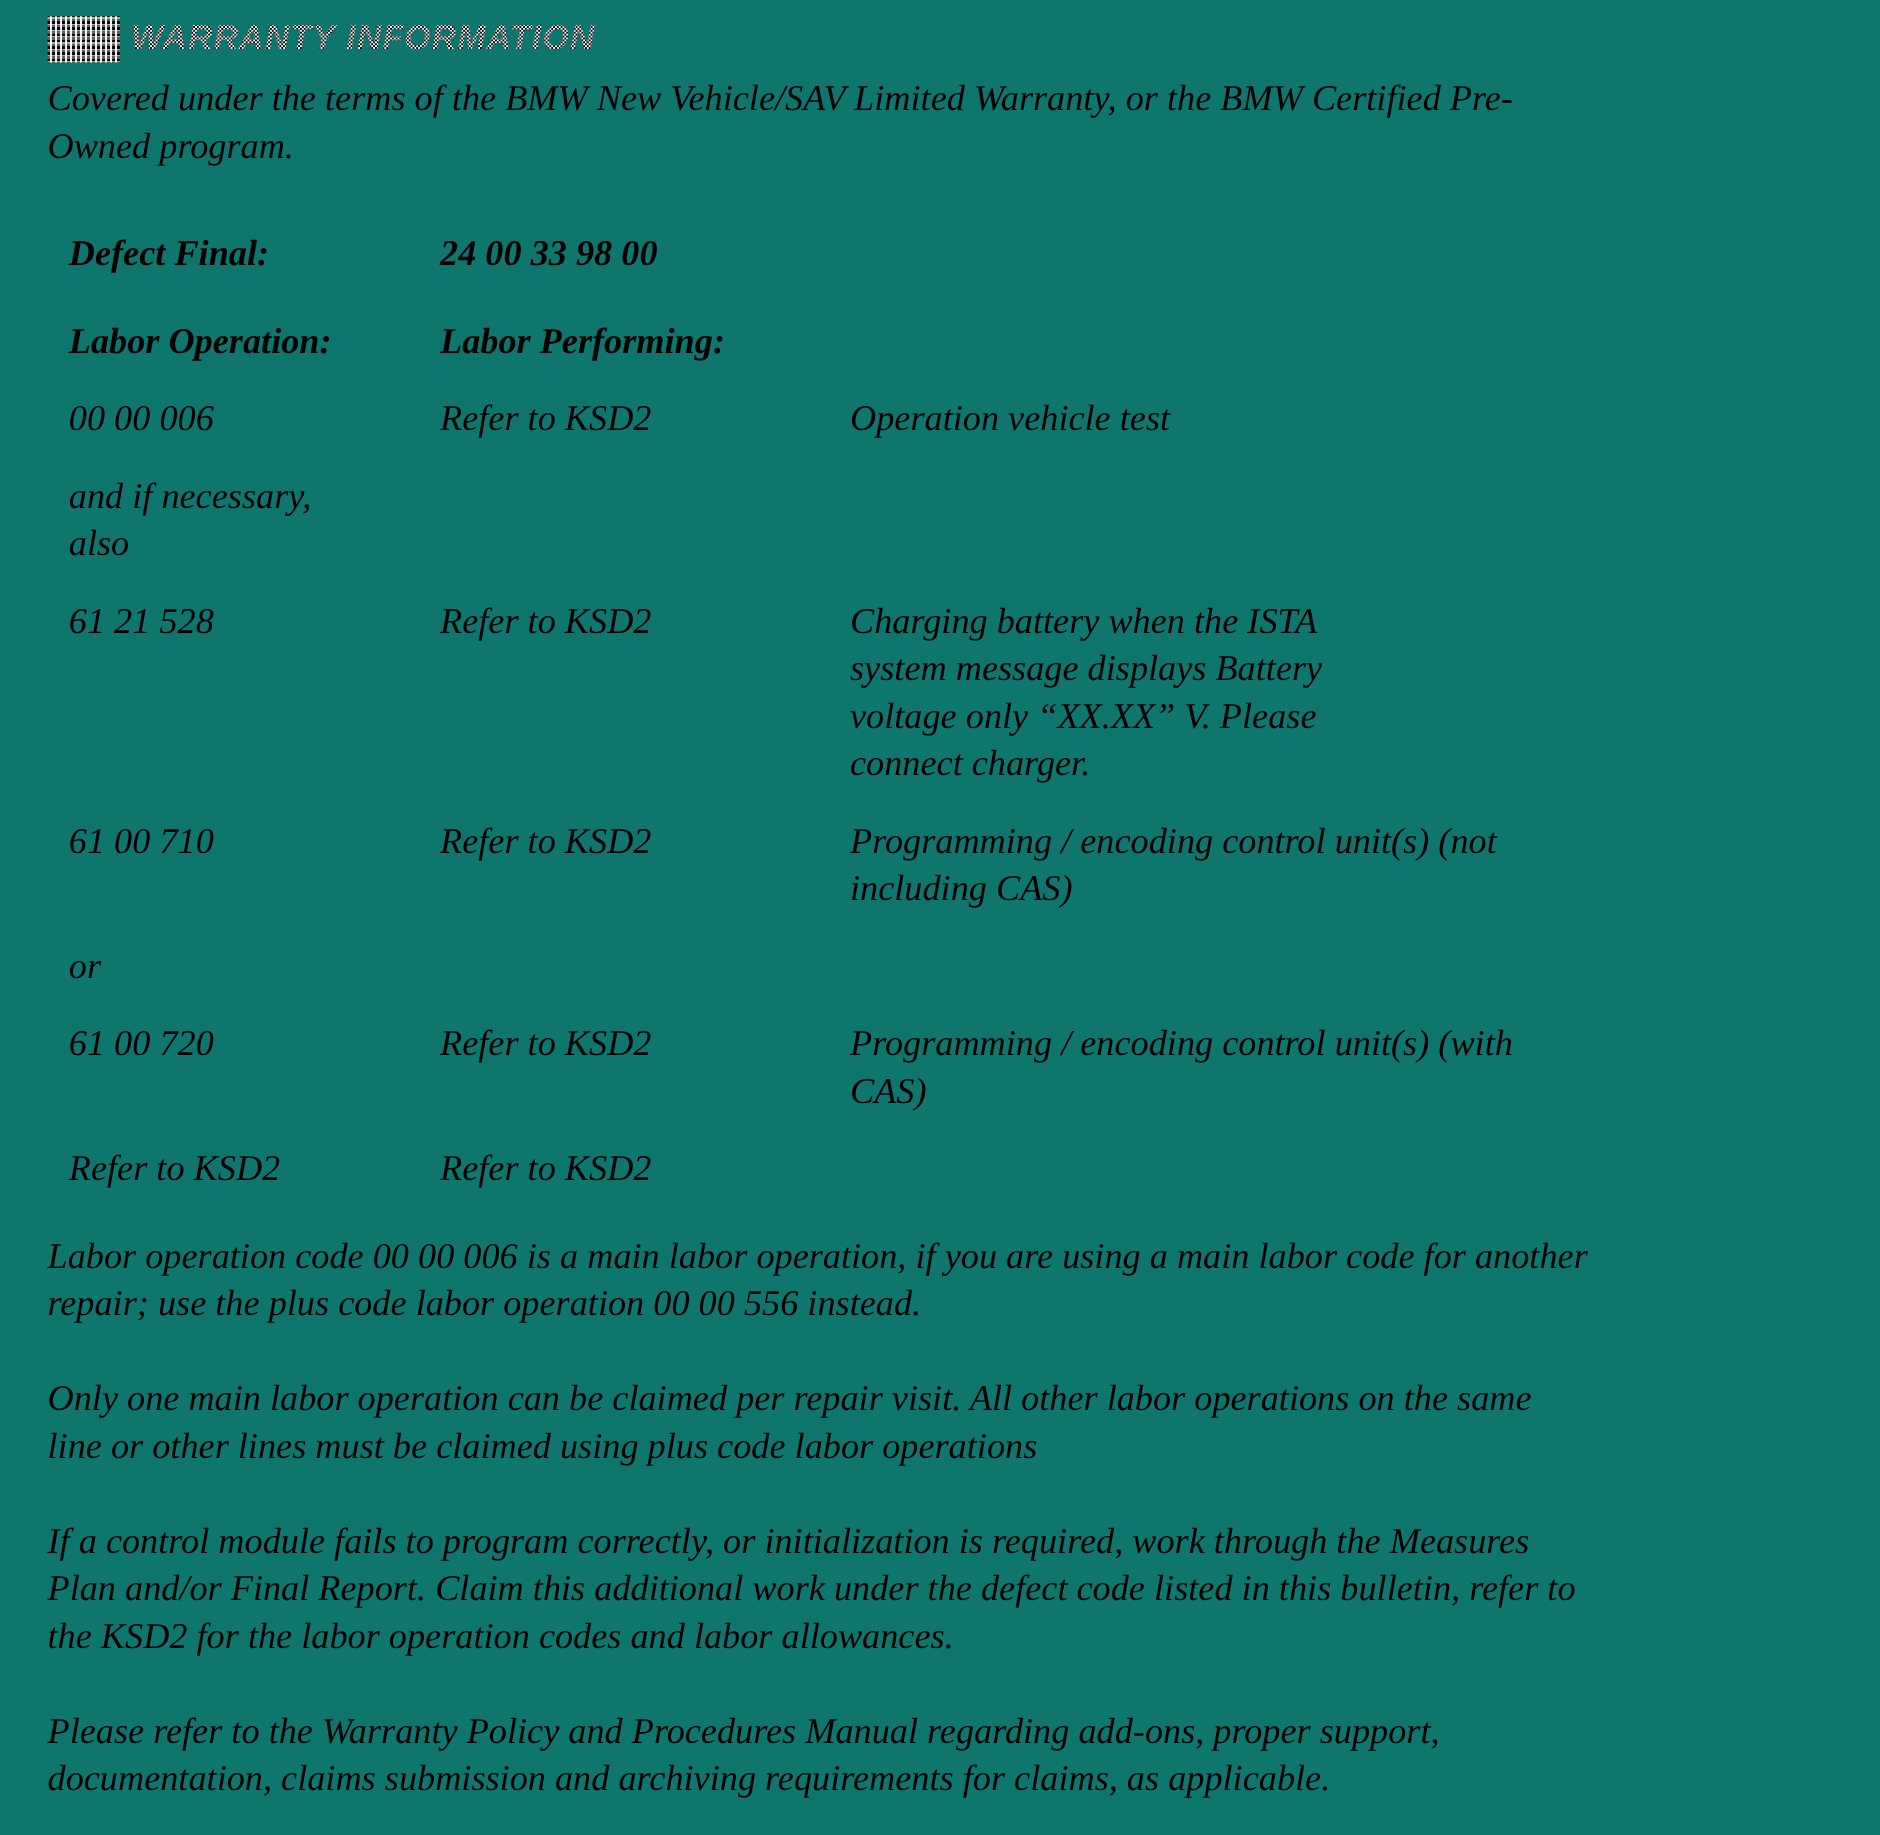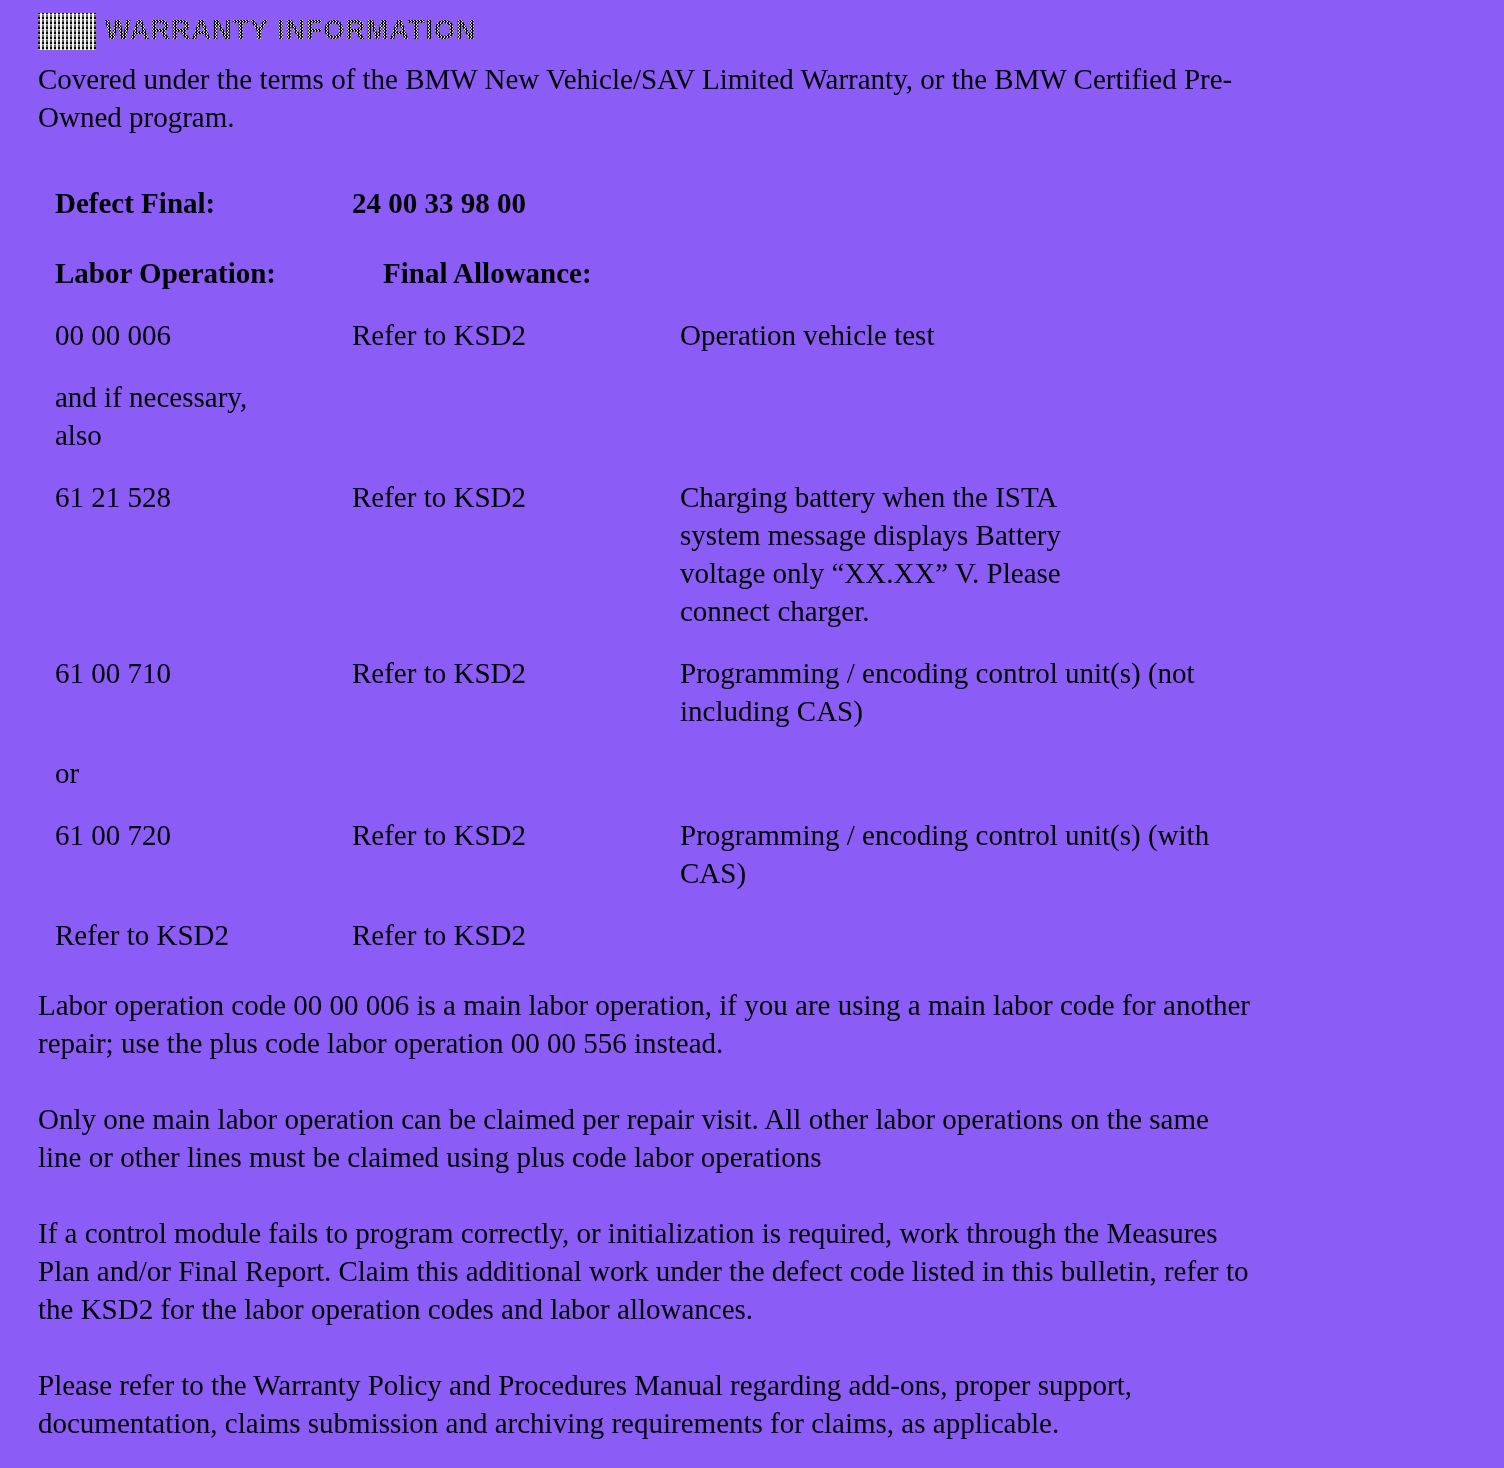--- a/index.html
+++ b/index.html
@@ -7,25 +7,26 @@
     padding: 0;
     background: #ffffff;
     color: #000000;
   }
   .page {
     position: relative;
     width: 1504px;
     height: 1468px;
     box-sizing: border-box;
     padding: 8px 36px 0 38px;
-    background: #8b5cf6;
+    background: #0f766e;
     font-family: "Liberation Serif", serif;
     font-size: 29px;
     line-height: 38px;
     overflow: hidden;
+    font-style: italic;
   }
 
   
   .hdr {
     display: flex;
     align-items: center;
     height: 44px;
   }
   .halftone-icon {
     width: 58px;
@@ -66,21 +67,21 @@
     font-weight: bold;
   }
 
   .ltable { margin: 32px 0 0 17px; }
   .trow {
     display: grid;
     grid-template-columns: 297px 328px 1fr;
     margin-bottom: 24px;
   }
   .trow:last-child { margin-bottom: 0; }
-  .trow.thead { font-weight: bold; gap: 31px; }
+  .trow.thead { font-weight: bold; }
   .cell {
     white-space: pre-line;
     padding-right: 18px;
   }
 
   .notes .para { margin-top: 38px; }
   .notes .para:first-child { margin-top: 32px; }
 </style>
 </head>
 <body>
@@ -97,21 +98,21 @@
 
   <div class="kv-row">
     <span>Defect Final:</span>
     <span>24 00 33 98 00</span>
   </div>
 
   <div class="ltable">
 
     <div class="trow thead">
       <div class="cell">Labor Operation:</div>
-      <div class="cell">Final Allowance:</div>
+      <div class="cell">Labor Performing:</div>
     </div>
 
     <div class="trow">
       <div class="cell">00 00 006</div>
       <div class="cell">Refer to KSD2</div>
       <div class="cell">Operation vehicle test</div>
     </div>
 
     <div class="trow">
       <div class="cell">and if necessary,

